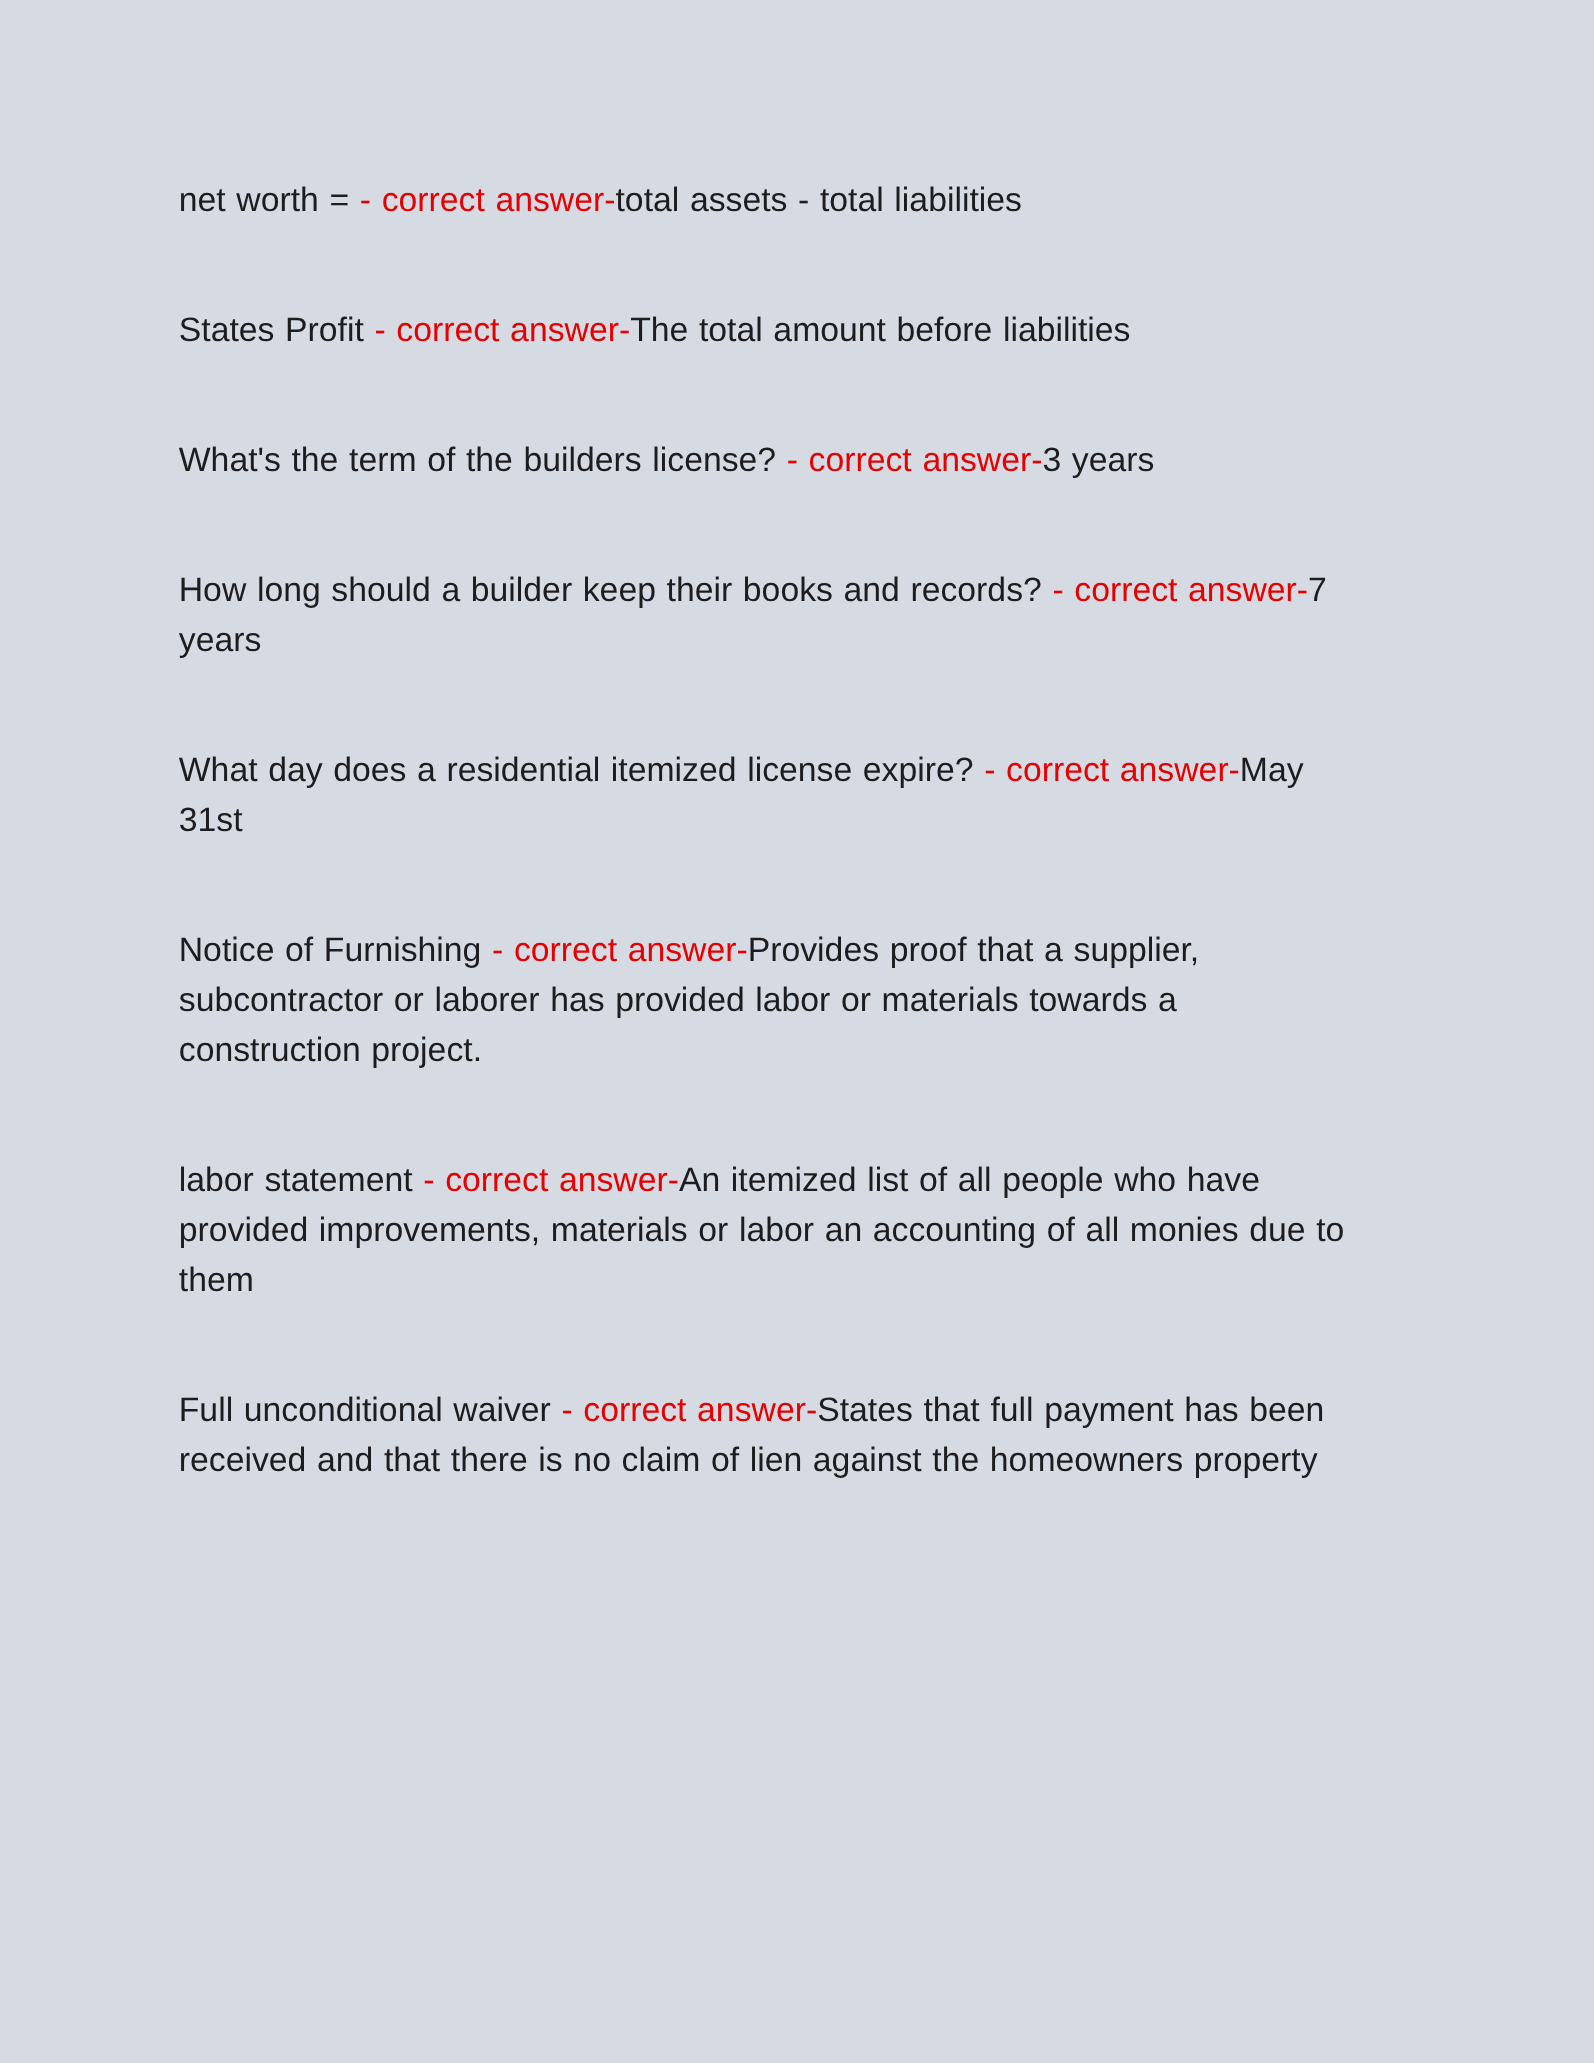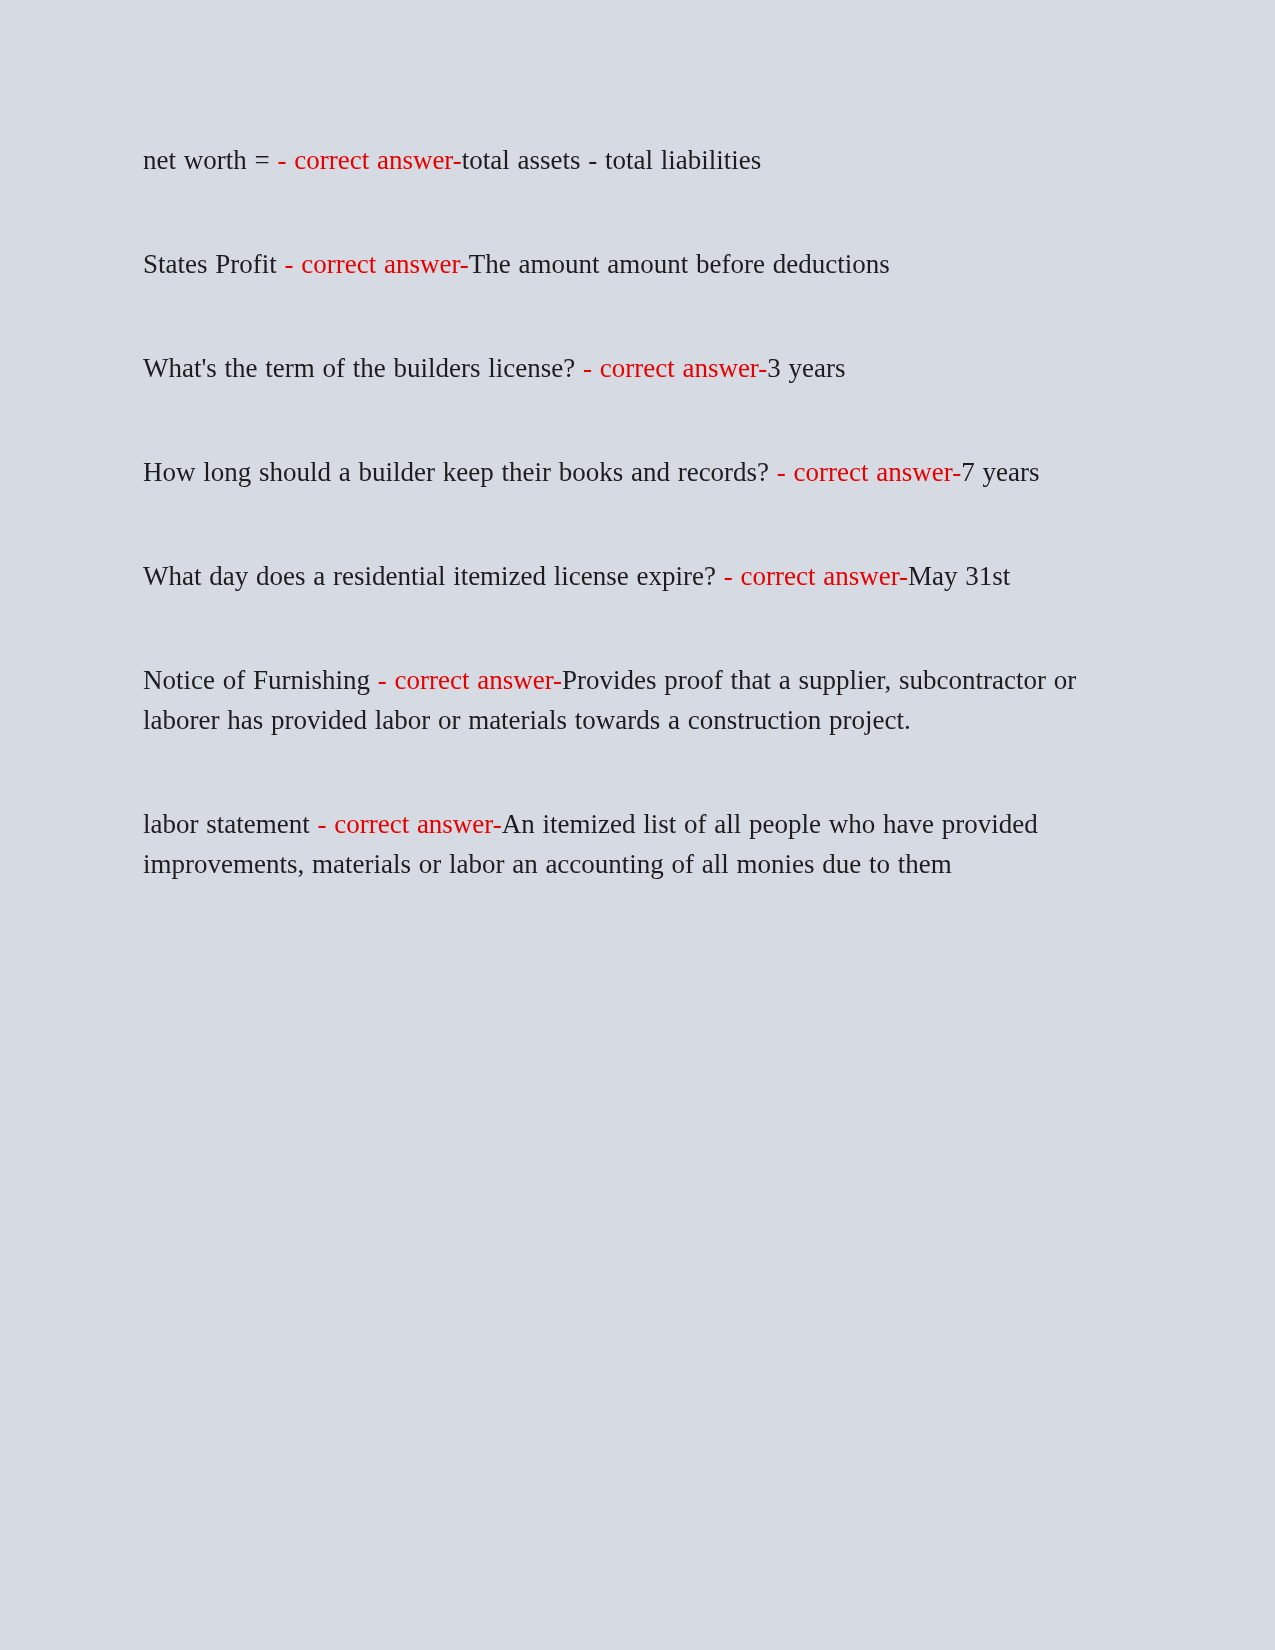--- a/index.html
+++ b/index.html
@@ -5,49 +5,50 @@
   html, body {
     margin: 0;
     padding: 0;
   }
   .page {
     width: 1275px;
     height: 1650px;
     background: #d6dae3;
     box-sizing: border-box;
     padding: 140px 190px 40px 143px;
-    font-family: Liberation Serif, serif;
+    font-family: Liberation Sans, sans-serif;
     overflow: hidden;
   }
   .qa-item {
     margin: 0 0 64px 0;
     font-size: 27px;
     line-height: 40px;
     color: #1d1d1f;
     word-spacing: 1px;
   }
   .marker {
     color: #e60000;
   }
 </style>
 </head>
 <body>
 
 <div class="page">
 
   <p class="qa-item"><span>net worth = </span><span class="marker">- correct answer-</span><span>total assets - total liabilities</span></p>
 
-  <p class="qa-item"><span>States Profit </span><span class="marker">- correct answer-</span><span>The amount amount before deductions</span></p>
+  <p class="qa-item"><span>States Profit </span><span class="marker">- correct answer-</span><span>The total amount before liabilities</span></p>
 
   <p class="qa-item"><span>What's the term of the builders license? </span><span class="marker">- correct answer-</span><span>3 years</span></p>
 
   <p class="qa-item"><span>How long should a builder keep their books and records? </span><span class="marker">- correct answer-</span><span>7 years</span></p>
 
   <p class="qa-item"><span>What day does a residential itemized license expire? </span><span class="marker">- correct answer-</span><span>May 31st</span></p>
 
 
   <p class="qa-item"><span>Notice of Furnishing </span><span class="marker">- correct answer-</span><span>Provides proof that a supplier, subcontractor or laborer has provided labor or materials towards a construction project.</span></p>
 
 
   <p class="qa-item"><span>labor statement </span><span class="marker">- correct answer-</span><span>An itemized list of all people who have provided improvements, materials or labor an accounting of all monies due to them</span></p>
 
+  <p class="qa-item"><span>Full unconditional waiver </span><span class="marker">- correct answer-</span><span>States that full payment has been received and that there is no claim of lien against the homeowners property</span></p>
 
 </div>
 
 </body></html>

